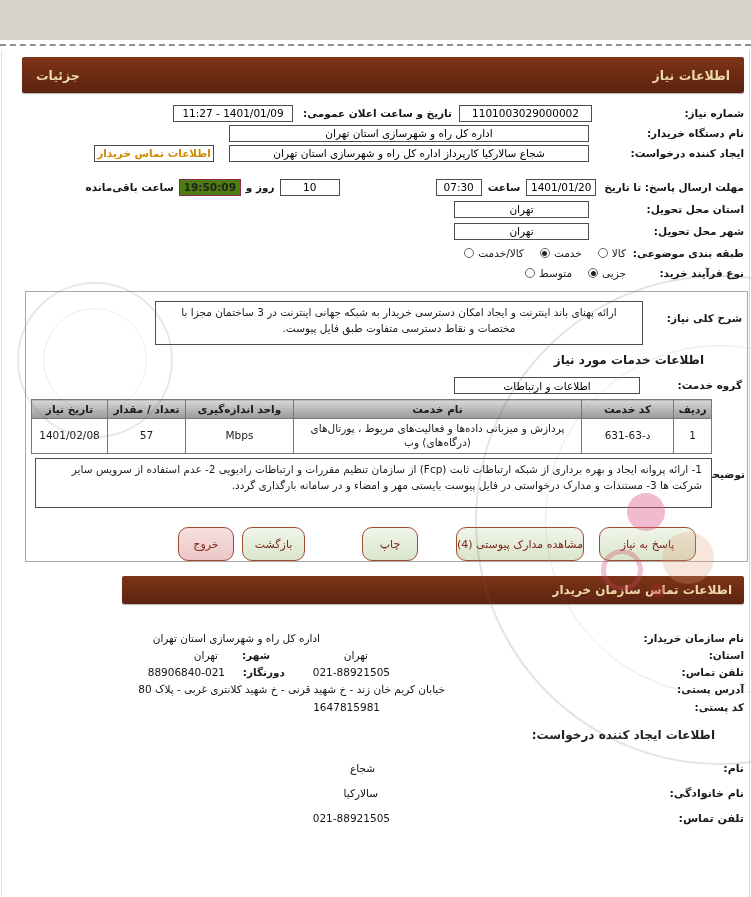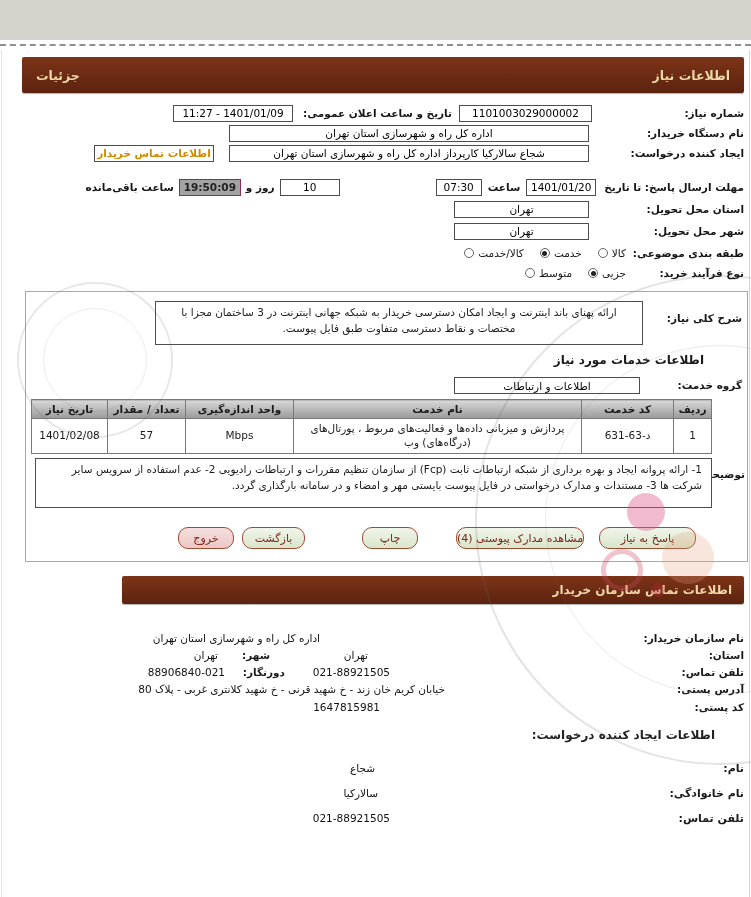--- a/index.html
+++ b/index.html
@@ -23,21 +23,21 @@
   .bar2{top:576px; right:7px; left:122px; height:28px; padding:0 12px; font-size:12px;}
 
   .frow{position:absolute; right:7px; left:7px; height:18px; display:flex; align-items:center;}
   .lb{font-weight:bold; font-size:10.5px; white-space:nowrap; color:#151515;}
   .lcol{width:115px; flex:none; overflow:visible;}
   .ibox{
     flex:none; border:1px solid #4d4d4d; background:#fff; height:17px;
     display:flex; align-items:center; justify-content:center;
     font-size:10.5px; white-space:nowrap; overflow:hidden; color:#000;
   }
-  .pinkbox{background:#a3a3a3; border-color:#8c2a55; font-weight:bold; color:#222;}
+  .pinkbox{background:#4d7c0f; border-color:#8c2a55; font-weight:bold; color:#222;}
   .linkbox{color:#cf8a00; font-weight:bold;}
   .opt{display:flex; align-items:center; margin-right:16px;}
   .opt .olb{font-size:10.5px; white-space:nowrap;}
   .opt .small{font-size:10px; white-space:nowrap;}
   .radio{
     flex:none; width:10px; height:10px; border:1px solid #666; border-radius:50%;
     background:#fff; margin-right:4px; display:flex; align-items:center; justify-content:center;
   }
   .radio.checked::after{content:""; width:5px; height:5px; background:#222; border-radius:50%;}
 
@@ -58,21 +58,21 @@
   .notesbox{
     position:absolute; top:166px; right:35px; width:677px; height:50px;
     border:1px solid #4d4d4d; background:#fff; font-size:10.5px; line-height:1.5;
     text-align:right; padding:3px 9px; overflow:hidden;
   }
   .btnrow{position:absolute; top:235px; right:51px; display:flex; align-items:center;}
   .btn{
     flex:none; height:20px; border:1px solid #a04a30; border-radius:10px;
     background:linear-gradient(#f0f5ea,#d9e5cb); color:#7d2817;
     font-size:11px; display:flex; align-items:center; justify-content:center;
-    padding:10px 6px; white-space:nowrap; cursor:pointer; font-family:inherit;
+    padding:16px 6px; white-space:nowrap; cursor:pointer; font-family:inherit;
   }
   .btn-exit{background:linear-gradient(#f6e0e0,#ecc6c6);}
 
   .contactsec{position:absolute; top:605px; right:7px; left:7px; height:118px;}
   .crow{position:absolute; right:0; left:0; height:16px;}
   .cl{position:absolute; font-weight:bold; font-size:10.5px; white-space:nowrap; top:0;}
   .cv{position:absolute; font-size:10.5px; white-space:nowrap; top:0; color:#111;}
   .createsec{position:absolute; top:728px; right:7px; left:7px; height:115px;}
   .createtitle{position:absolute; top:0; right:29px; font-size:12px; font-weight:bold; white-space:nowrap; color:#222;}
 

